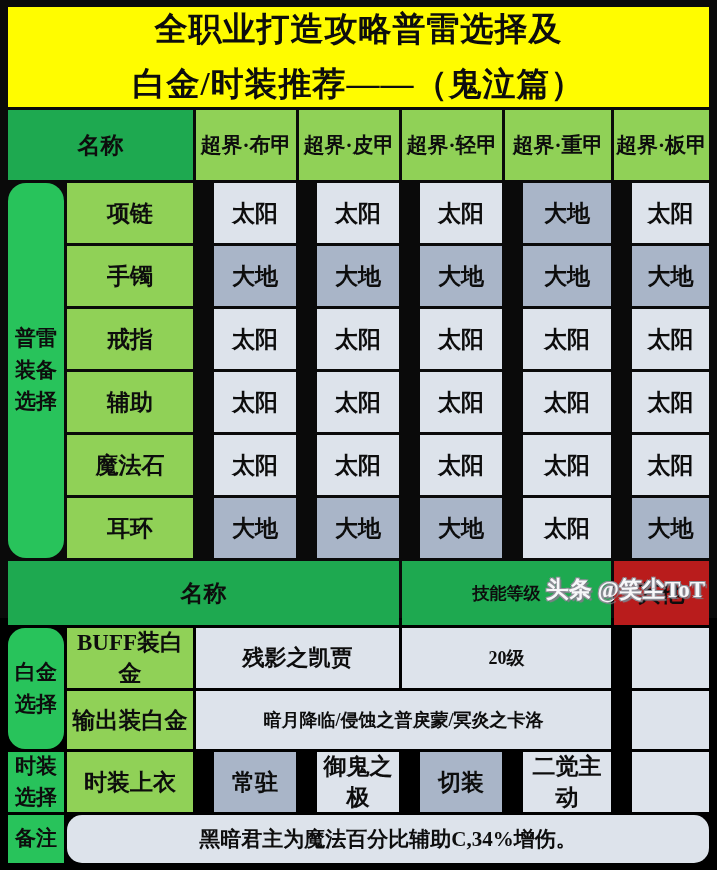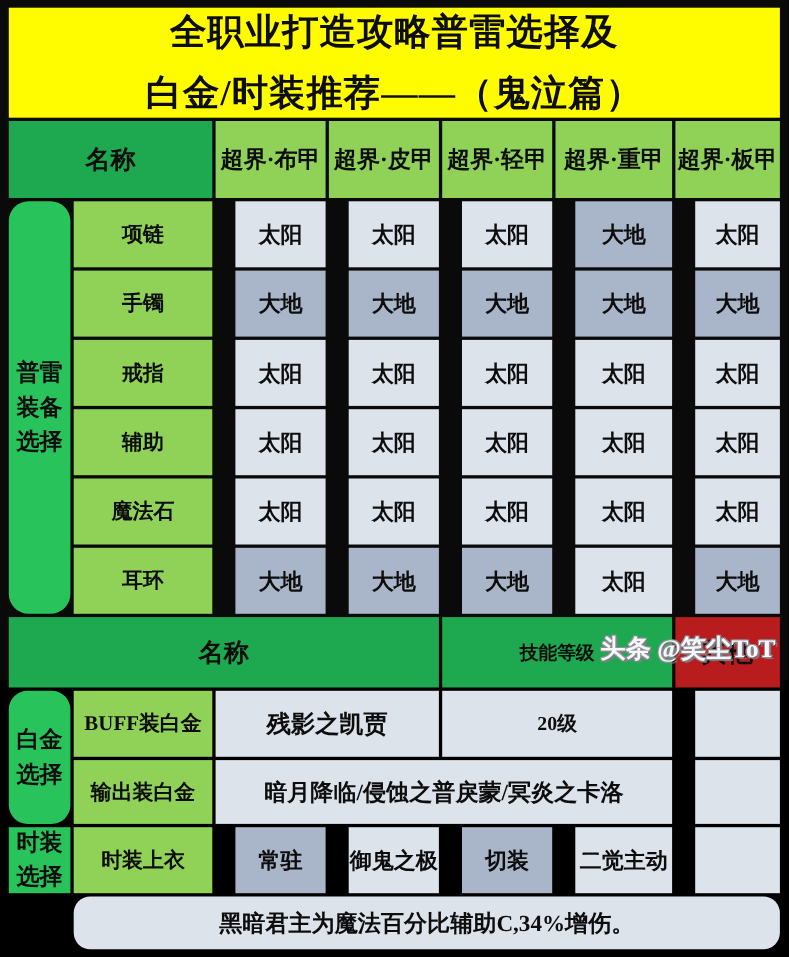--- a/index.html
+++ b/index.html
@@ -18,33 +18,33 @@
   }
   .c{display:flex;align-items:center;justify-content:center;
      font-weight:bold;color:#0d0d0d;text-align:center;}
   .title{
     grid-column:1/-1;background:#FFFC00;
     flex-direction:column;gap:10px;font-size:33px;letter-spacing:1px;
   }
   .hdr-name{background:#1EA950;font-size:23px;}
   .hdr-col{background:#90D157;font-size:21px;}
   .side{background:#28C35B;font-size:21px;white-space:pre-line;line-height:1.5;}
-  .item{background:#90D157;font-size:19px;}
-  .val{font-size:20px;margin-left:18px;}
+  .item{background:#90D157;font-size:23px;}
+  .val{font-size:23px;margin-left:18px;}
   .tone-light{background:#DDE3EB;}
   .tone-dark{background:#A9B5C8;}
   .name-a{grid-column:1/3;}
   .name-b{grid-column:1/5;background:#1EA950;font-size:23px;}
   .skill-b{grid-column:5/7;background:#1EA950;font-size:17px;}
   .other-b{background:#b91c1c;font-size:23px;}
   .side-a{grid-row:3/9;grid-column:1;border-radius:18px;}
   .side-plat{grid-row:10/12;grid-column:1;border-radius:17px;}
   .plat-name1{grid-column:3/5;font-size:22px;}
   .plat-skill1{grid-column:5/7;font-size:18px;}
-  .plat-name2{grid-column:3/7;font-size:21px;}
+  .plat-name2{grid-column:3/7;font-size:18px;}
   .remark-text{grid-column:2/8;font-size:21px;border-radius:15px;}
   .watermark{
     position:absolute;right:12px;bottom:13px;
     font-size:23px;font-weight:bold;color:#f7f7f9;
     text-shadow:-1px -1px 0 #8f8f98,1px -1px 0 #8f8f98,
                 -1px 1px 0 #8f8f98,2px 2px 1px #7e7e88;
     pointer-events:none;
   }
 </style>
 </head>
@@ -127,16 +127,17 @@
 
   <div class="c side">时装
 选择</div>
   <div class="c item">时装上衣</div>
   <div class="c val tone-dark">常驻</div>
   <div class="c val tone-light">御鬼之极</div>
   <div class="c val tone-dark">切装</div>
   <div class="c val tone-light">二觉主动</div>
   <div class="c val tone-light"></div>
 
+  <div class="c side">备注</div>
   <div class="c remark-text tone-light">黑暗君主为魔法百分比辅助C,34%增伤。</div>
 
   <div class="watermark">头条 @笑尘ToT</div>
 </div>
 
 </body></html>

